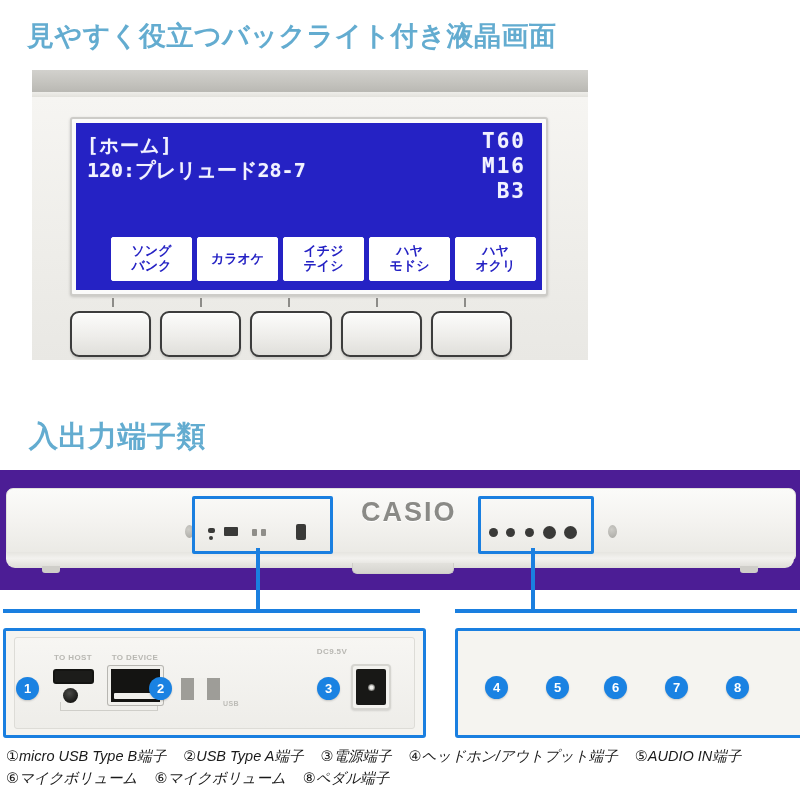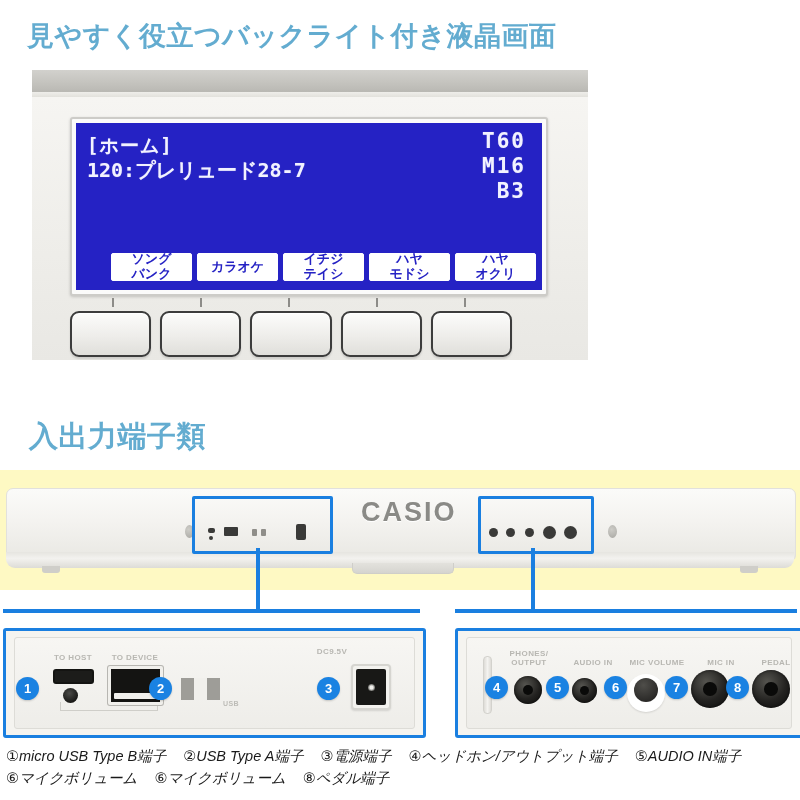--- a/index.html
+++ b/index.html
@@ -56,21 +56,21 @@
     text-shadow:0 0 1px rgba(255,255,255,.35);
   }
   #lcd-home{left:11px;top:10px;font-size:19px;letter-spacing:1px;}
   #lcd-song{left:11px;top:34px;font-size:20px;letter-spacing:0px;}
   #lcd-ind-t{right:16px;top:6px;font-size:21px;letter-spacing:2px;}
   #lcd-ind-m{right:16px;top:31px;font-size:21px;letter-spacing:2px;}
   #lcd-ind-b{right:16px;top:56px;font-size:21px;letter-spacing:2px;}
 
   
   #lcd-softkeys{
-    position:absolute;left:6px;right:6px;bottom:9px;height:28px;
+    position:absolute;left:6px;right:6px;bottom:9px;height:44px;
     display:flex;gap:5px;margin-left:29px;
   }
   .softkey{
     flex:1;background:#ffffff;border:1px solid #ffffff;border-radius:2px;
     display:flex;flex-direction:column;align-items:center;justify-content:center;
     color:#2522c4;font-family:"DejaVu Sans Mono","Liberation Mono",monospace;
     font-weight:bold;font-size:13px;line-height:1.15;letter-spacing:0px;
   }
   .softkey span{display:block;}
 
@@ -86,21 +86,21 @@
   .hard-btn{
     flex:1;height:42px;border-radius:9px;
     background:linear-gradient(180deg,#fcfcfb 0%,#eeedea 55%,#e0dfdb 100%);
     border:2px solid #3c3c3c;
     box-shadow:0 2px 2px rgba(0,0,0,.12), inset 0 1px 0 #ffffff;
   }
 
   
   #rear-photo{
     position:absolute;left:0px;top:470px;width:800px;height:120px;
-    background:#fef9c3;overflow:hidden;
+    background:#4c1d95;overflow:hidden;
   }
   #rear-body{
     position:absolute;left:6px;top:18px;width:788px;height:70px;
     background:linear-gradient(180deg,#fbfbf9 0%,#f4f3f0 45%,#e9e8e3 100%);
     border-radius:7px 7px 4px 4px;
     border:1px solid #e2e1dc;
   }
   #rear-lip{
     position:absolute;left:6px;top:82px;width:788px;height:16px;
     background:linear-gradient(180deg,#e6e5e0,#f3f2ef 40%,#dddcd7);
@@ -353,40 +353,20 @@
       </div>
     </div>
   </div>
 
   <div class="badge" style="left:10px;top:46px">1</div>
   <div class="badge" style="left:143px;top:46px">2</div>
   <div class="badge" style="left:311px;top:46px">3</div>
 </div>
 
 <div class="detail-panel" id="detail-right">
-  <div class="detail-inner">
-
-    <div class="slot-vertical" style="left:16px;top:18px;height:56px"></div>
-
-    <div class="jack-label" style="left:34px;top:12px;width:56px">PHONES/</div>
-    <div class="jack-label" style="left:34px;top:21px;width:56px">OUTPUT</div>
-    <div class="jack-label" style="left:98px;top:21px;width:56px">AUDIO IN</div>
-    <div class="jack-label" style="left:155px;top:21px;width:70px">MIC VOLUME</div>
-    <div class="jack-label" style="left:228px;top:21px;width:52px">MIC IN</div>
-    <div class="jack-label" style="left:285px;top:21px;width:48px">PEDAL</div>
-
-    <div class="round-jack" style="left:47px;top:38px;width:28px;height:28px"></div>
-    <div class="round-jack" style="left:105px;top:40px;width:25px;height:25px"></div>
-
-    <div class="mic-vol-ring" style="left:160px;top:36px;width:38px;height:38px"></div>
-    <div class="mic-vol" style="left:167px;top:40px;width:24px;height:24px"></div>
-
-    <div class="round-jack" style="left:224px;top:32px;width:38px;height:38px"></div>
-    <div class="round-jack" style="left:285px;top:32px;width:38px;height:38px"></div>
-  </div>
 
   <div class="badge" style="left:27px;top:45px">4</div>
   <div class="badge" style="left:88px;top:45px">5</div>
   <div class="badge" style="left:146px;top:45px">6</div>
   <div class="badge" style="left:207px;top:45px">7</div>
   <div class="badge" style="left:268px;top:45px">8</div>
 </div>
 
 <div id="caption">
   <div class="cap-line">

